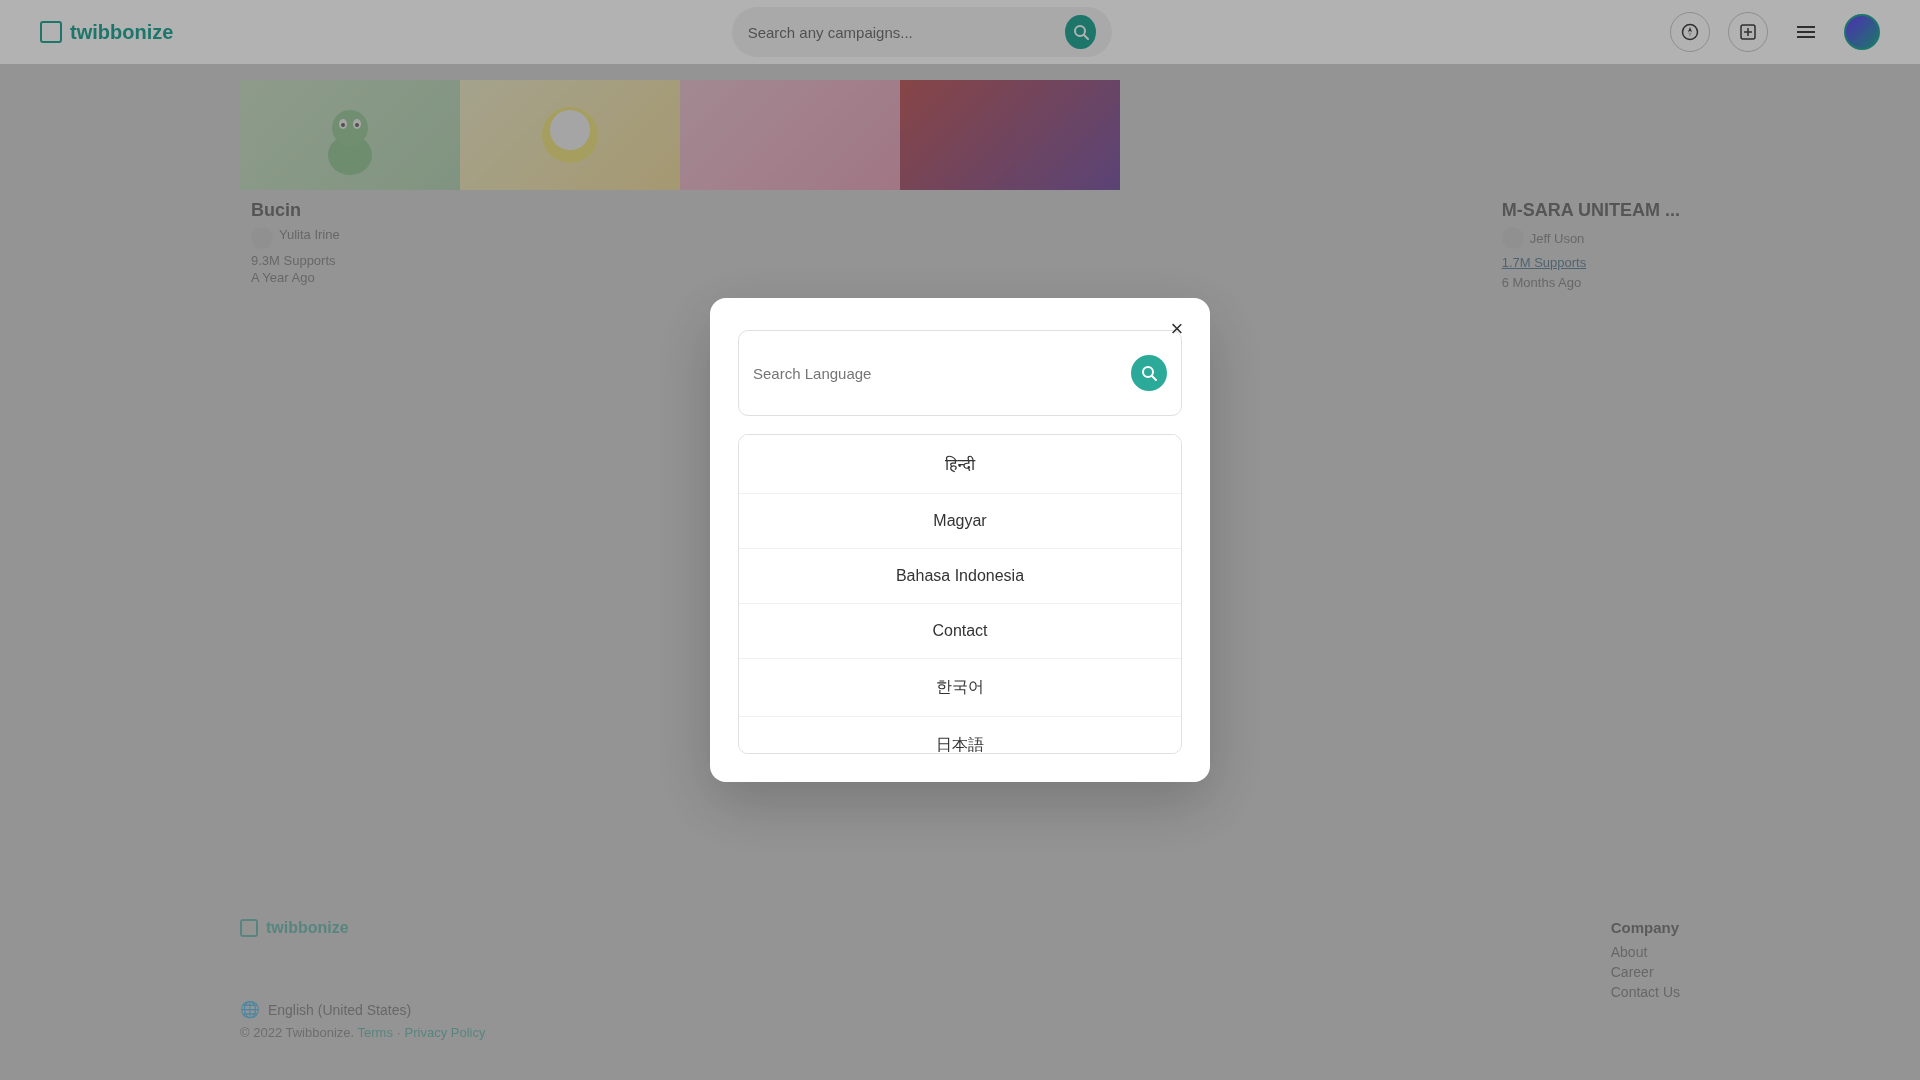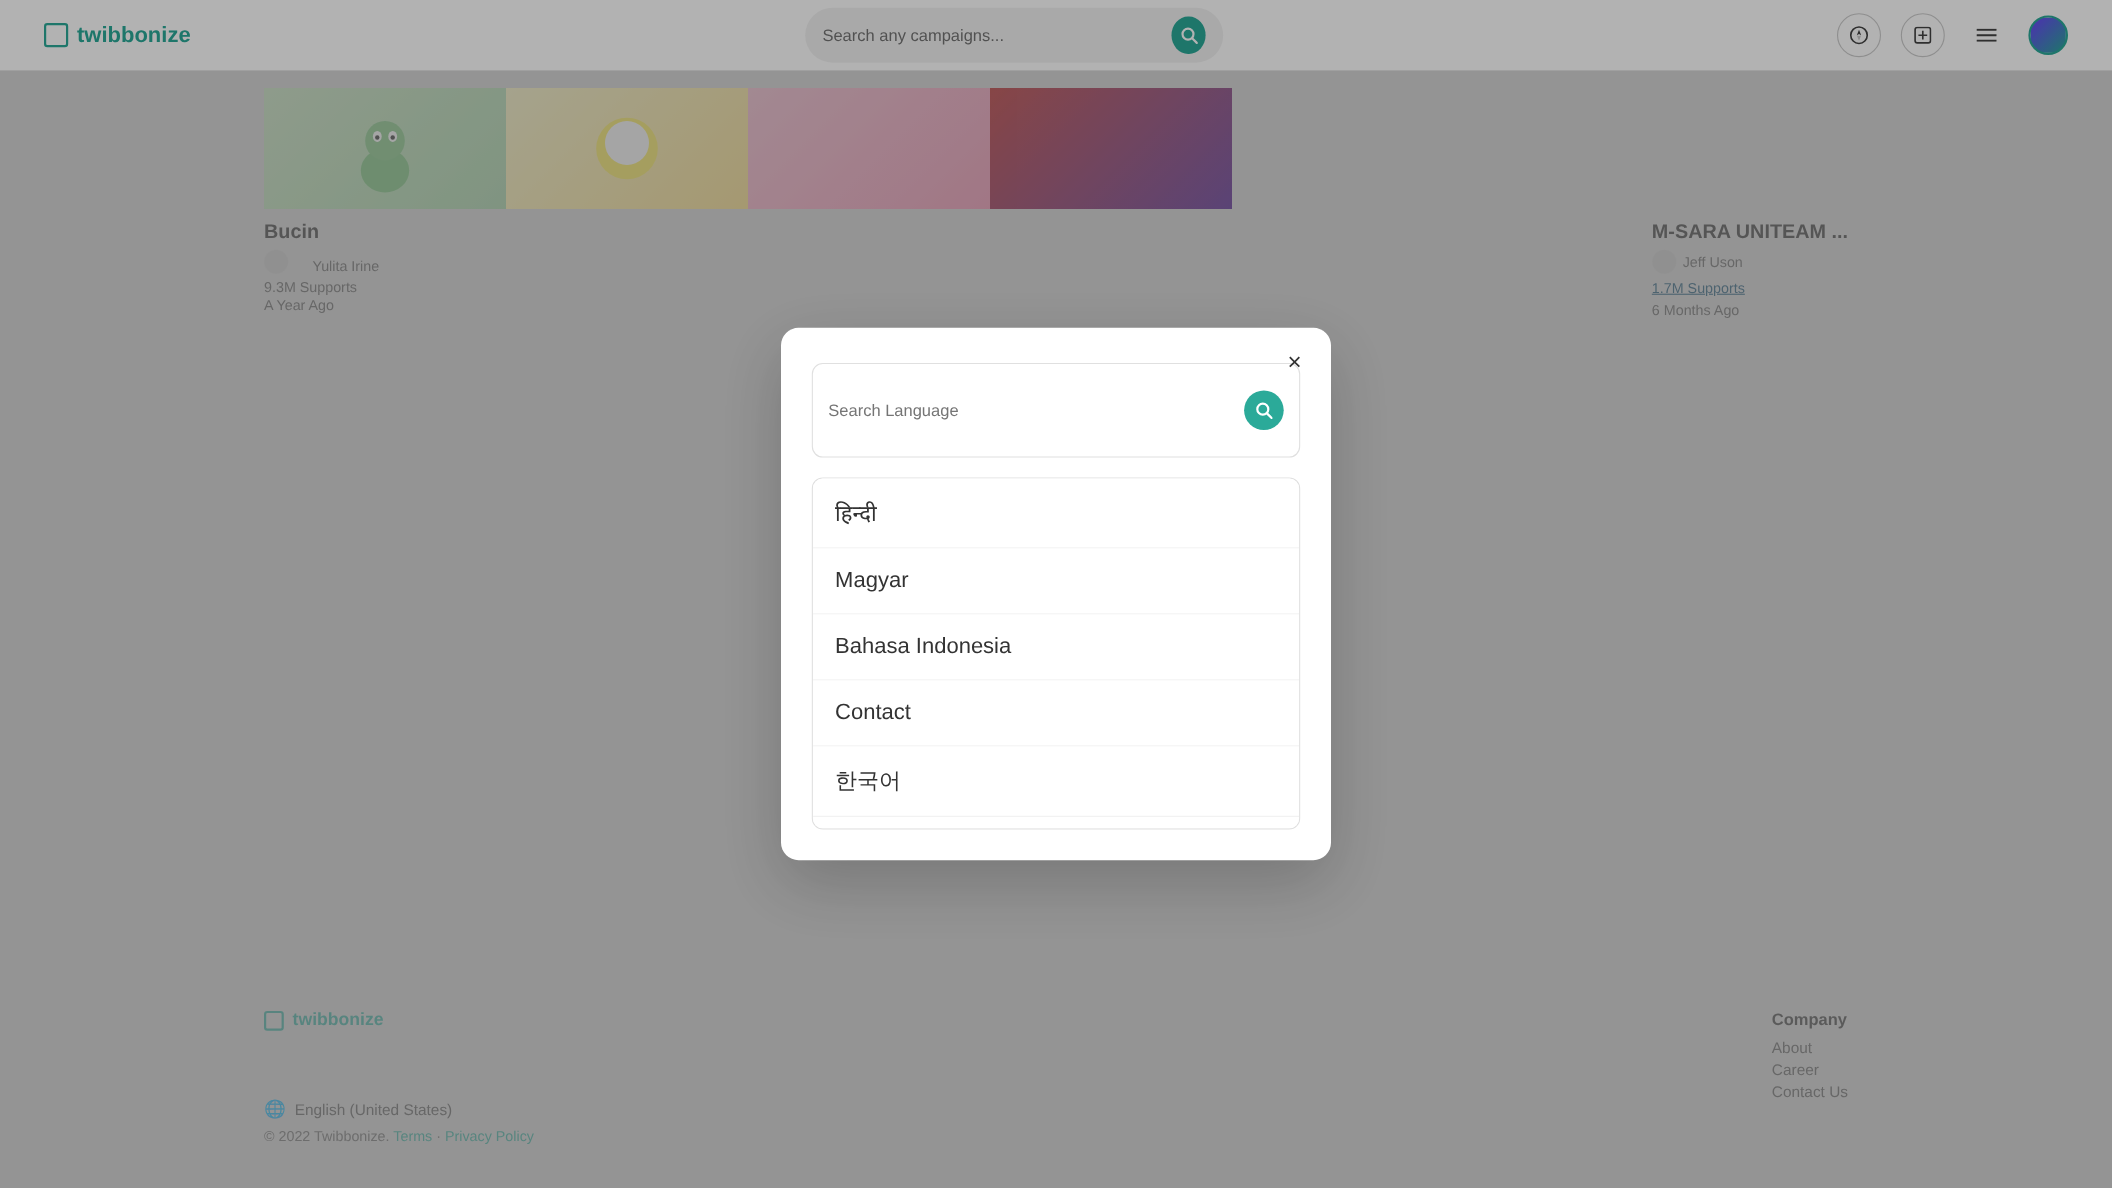--- a/index.html
+++ b/index.html
@@ -175,26 +175,27 @@
 
     
     .language-list {
       overflow-y: auto;
       max-height: 320px;
       border: 1.5px solid #e0e0e0;
       border-radius: 10px;
     }
     .language-item {
       padding: 18px 20px;
-      font-size: 20px;
+      font-size: 16px;
       color: #333;
       border-bottom: 1px solid #f0f0f0;
       cursor: pointer;
       background: #fff;
       transition: background 0.15s;
+      text-align: center;
     }
     .language-item:last-child {
       border-bottom: none;
     }
 
     
     .language-list::-webkit-scrollbar {
       width: 6px;
     }
     .language-list::-webkit-scrollbar-thumb {
@@ -264,24 +265,24 @@
         <circle cx="40" cy="45" r="28" fill="#ffee58"></circle>
         <circle cx="40" cy="40" r="20" fill="#fff"></circle>
       </svg>
     </div>
     <div style="width:220px; height:110px; background:linear-gradient(135deg,#f8bbd0,#f48fb1); overflow:hidden;">
     </div>
     <div style="width:220px; height:110px; background:linear-gradient(135deg,#b71c1c,#4a148c); overflow:hidden;">
     </div>
   </div>
 
-  <div style="display:flex; justify-content:space-between; padding: 10px 240px 0; opacity:0.5; pointer-events:none;">
+  <div style="display:flex; justify-content:space-between; padding: 10px 240px 0; opacity:0.5; pointer-events:none;margin-left:11px;">
     <div>
       <div style="font-size:18px; font-weight:700; color:#222;">Bucin</div>
-      <div style="display:flex; align-items:flex-end; gap:22px; margin-top:6px;">
+      <div style="display:flex; align-items:flex-start; gap:6px; margin-top:6px;">
         <div style="width:22px;height:22px;border-radius:50%;background:#ccc;"></div>
         <span style="font-size:13px;color:#555;">Yulita Irine</span>
       </div>
       <div style="display:flex; align-items:center; gap:6px; margin-top:4px;">
         <span style="font-size:13px;color:#555;">9.3M Supports</span>
       </div>
       <div style="display:flex; align-items:center; gap:6px; margin-top:2px;">
         <span style="font-size:13px;color:#555;">A Year Ago</span>
       </div>
     </div>

